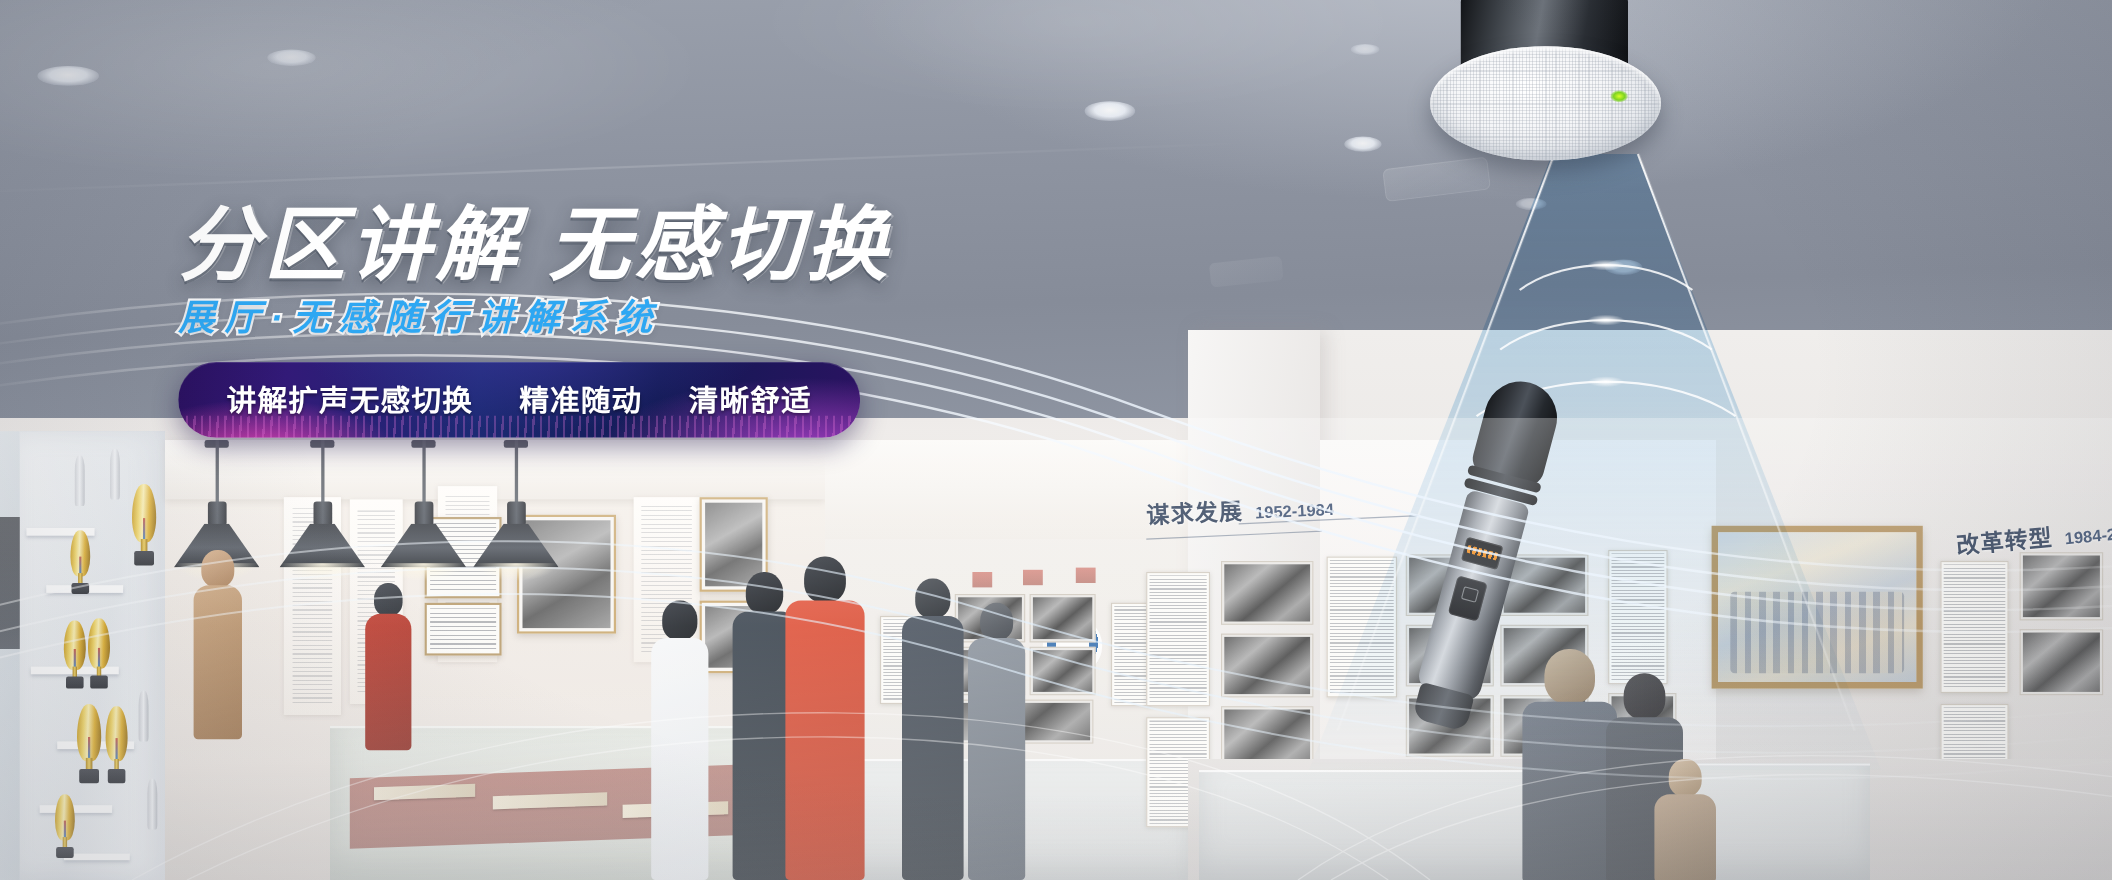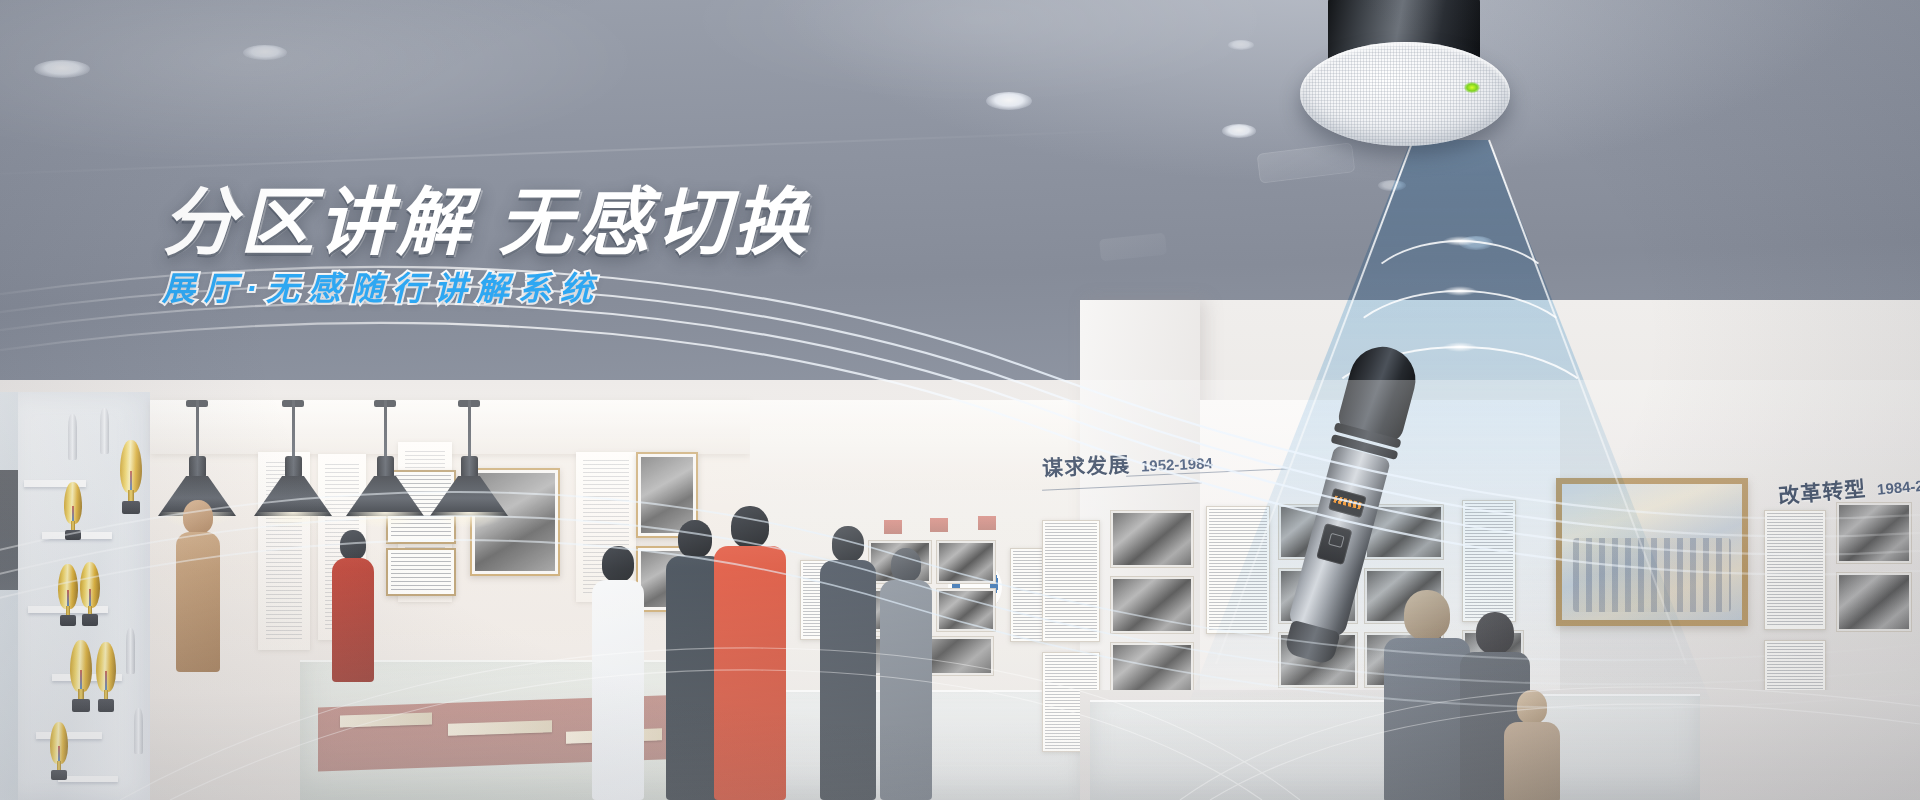--- a/index.html
+++ b/index.html
@@ -790,16 +790,21 @@
       <path d="M1180,800 C 1320,700 1560,660 1920,706"></path>
       <path d="M1210,800 C 1350,716 1580,678 1920,724"></path>
     </g>
   </svg>
 
   <div class="veil"></div>
 
   <div class="copy">
     <div class="headline">分区讲解 无感切换</div>
     <div class="subhead">展厅·无感随行讲解系统</div>
+    <div class="pill">
+      <span class="pill-item">讲解扩声无感切换</span>
+      <span class="pill-item">精准随动</span>
+      <span class="pill-item">清晰舒适</span>
+    </div>
   </div>
 
   <div class="vignette"></div>
 </div>
 
 </body></html>

